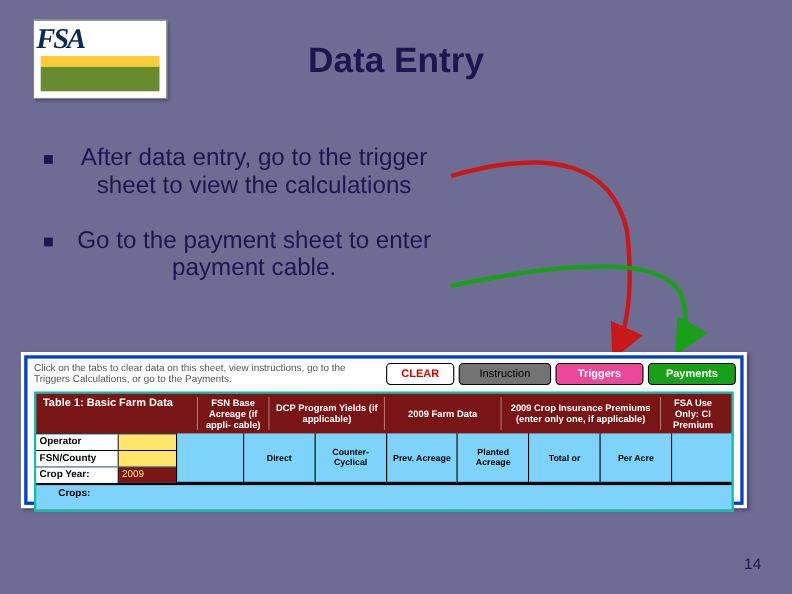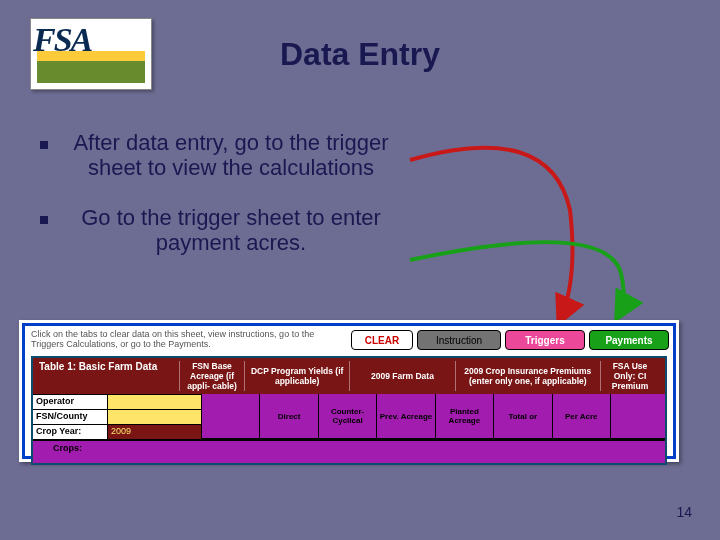--- a/index.html
+++ b/index.html
@@ -27,21 +27,21 @@
     top: 6px; left: 6px; right: 6px; bottom: 6px;
     background: linear-gradient(to bottom, #fff 0%, #fff 45%, #fdcb3a 45%, #fdcb3a 62%, #688b2e 62%, #688b2e 100%);
   }
   .logo-text {
     position: absolute;
     top: 2px;
     left: 2px;
     font-family: Georgia, serif;
     font-weight: bold;
     font-style: italic;
-    font-size: 34px;
+    font-size: 26px;
     color: #0a2a52;
     letter-spacing: -2px;
   }
   .title {
     position: absolute;
     top: 36px;
     left: 0;
     right: 0;
     text-align: center;
     font-family: "Comic Sans MS", cursive, sans-serif;
@@ -130,22 +130,22 @@
   }
   .tab.clear { background: #fff; color: #c00; font-weight: bold; width: 48px; }
   .tab.instr { background: #737373; color: #000; width: 70px; }
   .tab.trig  { background: #ec4899; color: #fff; font-weight: bold; width: 66px; }
   .tab.pay   { background: #18a018; color: #fff; font-weight: bold; width: 66px; }
   .table1 {
     position: absolute;
     top: 30px;
     left: 6px;
     right: 6px;
-    border: 2px solid #0c4a6e;
-    background: #a21caf;
+    border: 2px solid #14b8a6;
+    background: #7dd3fc;
   }
   .t1-head {
     background: #7a1515;
     color: #fff;
     font-weight: bold;
     font-size: 10px;
     padding: 3px 6px;
     display: flex;
   }
   .t1-head .lbl { width: 140px; }
@@ -159,21 +159,21 @@
   .t1-head .colgrp div {
     border-left: 1px solid rgba(255,255,255,0.4);
     flex: 1;
     padding: 0 2px;
     display:flex; align-items:center; justify-content:center;
   }
   .t1-body {
     display: flex;
   }
   .leftcells {
-    width: 168px;
+    width: 127px;
     font-size: 9px;
   }
   .leftcells .row {
     border-top: 1px solid #000;
     display: flex;
     height: 14px;
   }
   .leftcells .row .k {
     width: 68px;
     padding: 1px 3px;
@@ -235,21 +235,21 @@
 
 <div class="title">Data Entry</div>
 
 <div class="bullets">
   <div class="bullet">
     <div class="sq"></div>
     <div class="txt">After data entry, go to the trigger sheet to view the calculations</div>
   </div>
   <div class="bullet">
     <div class="sq"></div>
-    <div class="txt">Go to the trigger sheet to enter payment acres.</div>
+    <div class="txt">Go to the payment sheet to enter payment cable.</div>
   </div>
 </div>
 
 <svg class="arrow-svg" width="300" height="210">
   <defs>
     <marker id="ah-red" markerWidth="8" markerHeight="8" refX="6" refY="4" orient="auto">
       <path d="M0,0 L8,4 L0,8 Z" fill="#c81818"></path>
     </marker>
     <marker id="ah-green" markerWidth="8" markerHeight="8" refX="6" refY="4" orient="auto">
       <path d="M0,0 L8,4 L0,8 Z" fill="#18a018"></path>

